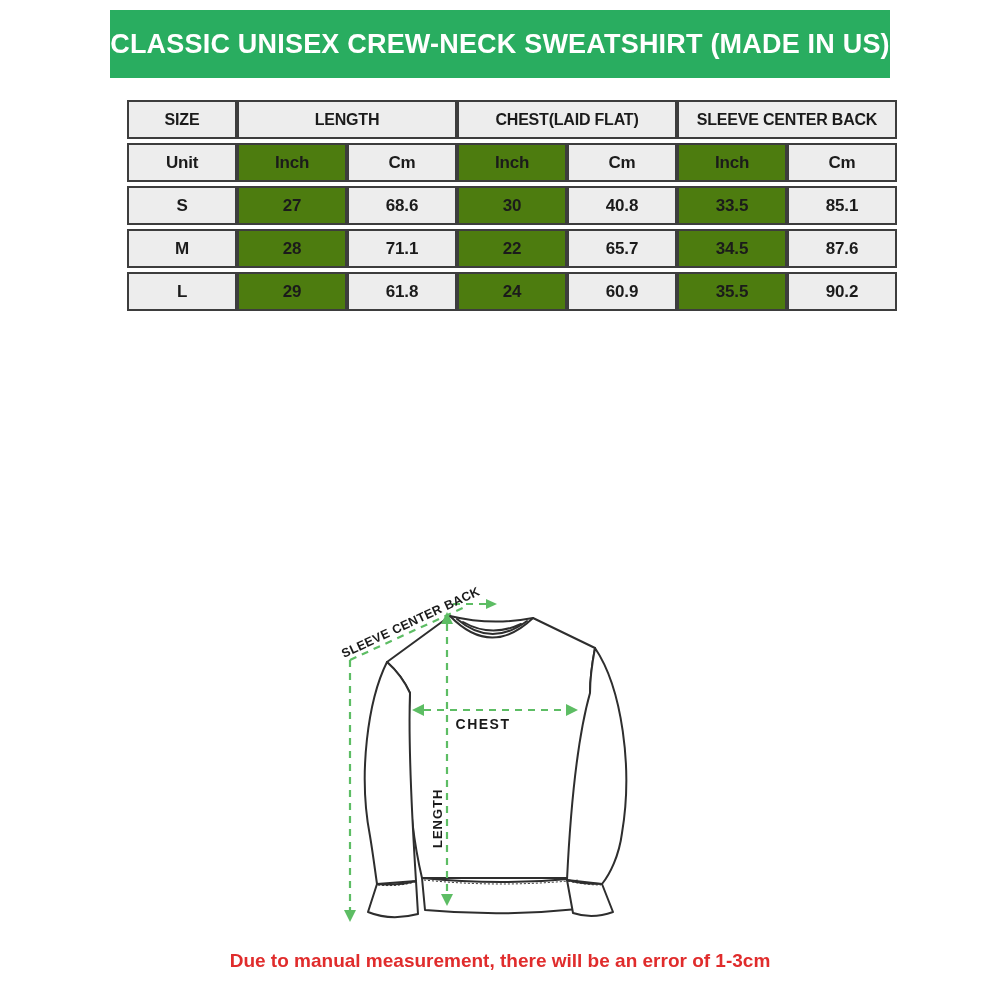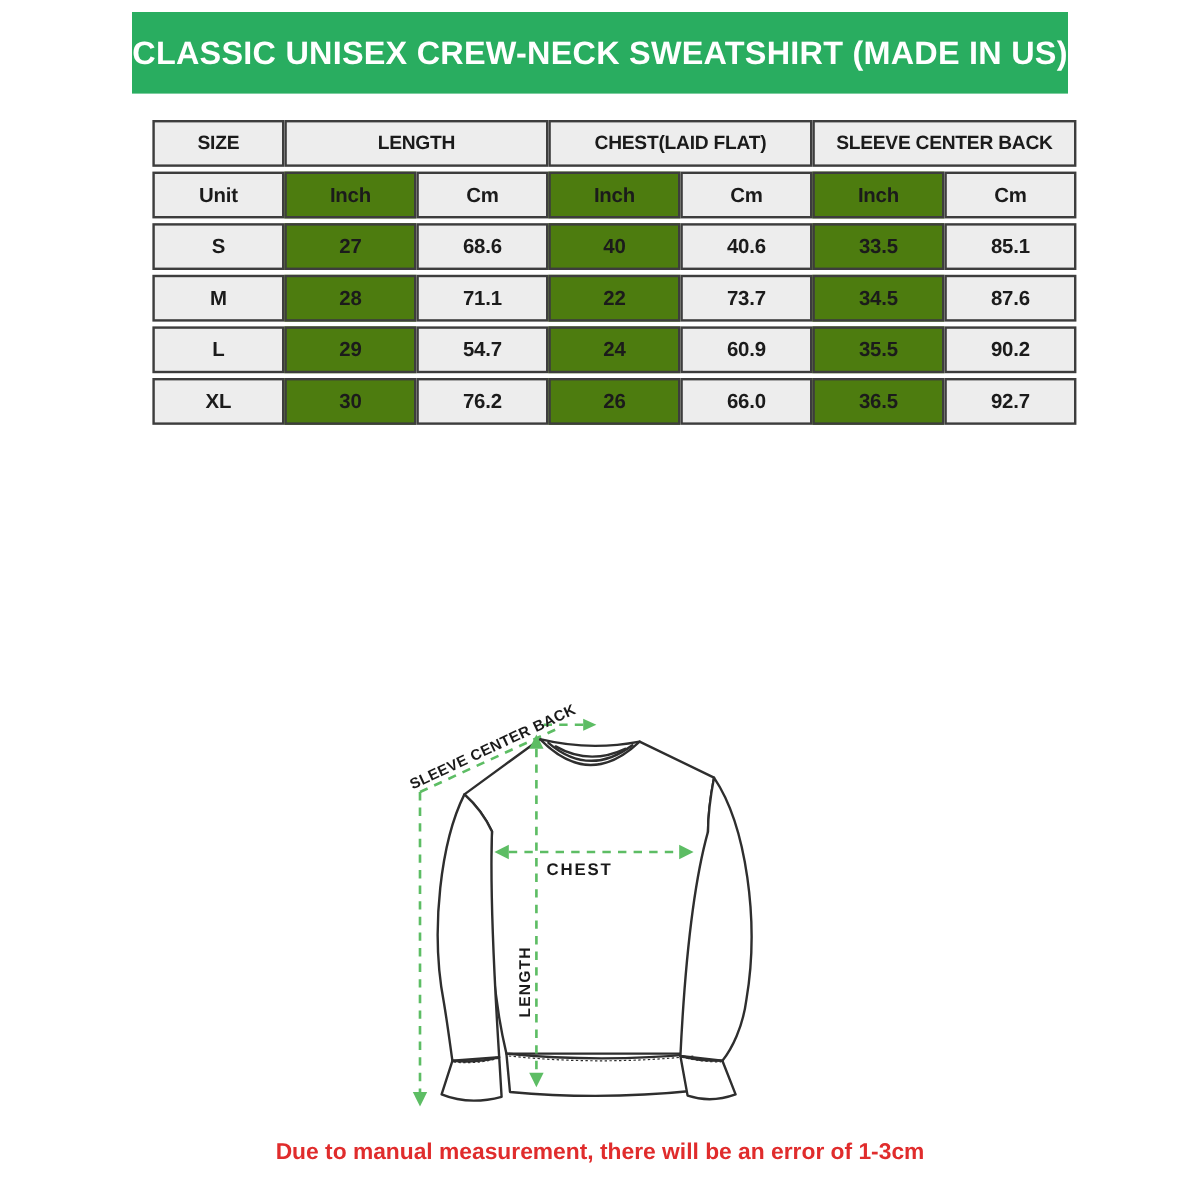--- a/index.html
+++ b/index.html
@@ -54,51 +54,42 @@
     <td class="g">Cm</td>
     <td class="w">Inch</td>
     <td class="g">Cm</td>
     <td class="w">Inch</td>
     <td class="g">Cm</td>
   </tr>
   <tr>
     <td class="g">S</td>
     <td class="w">27</td>
     <td class="g">68.6</td>
-    <td class="w">40</td>
-    <td class="g">40.6</td>
+    <td class="w">30</td>
+    <td class="g">40.8</td>
     <td class="w">33.5</td>
     <td class="g">85.1</td>
   </tr>
   <tr>
     <td class="g">M</td>
     <td class="w">28</td>
     <td class="g">71.1</td>
     <td class="w">22</td>
-    <td class="g">73.7</td>
+    <td class="g">65.7</td>
     <td class="w">34.5</td>
     <td class="g">87.6</td>
   </tr>
   <tr>
     <td class="g">L</td>
     <td class="w">29</td>
-    <td class="g">54.7</td>
+    <td class="g">61.8</td>
     <td class="w">24</td>
     <td class="g">60.9</td>
     <td class="w">35.5</td>
     <td class="g">90.2</td>
-  </tr>
-  <tr>
-    <td class="g">XL</td>
-    <td class="w">30</td>
-    <td class="g">76.2</td>
-    <td class="w">26</td>
-    <td class="g">66.0</td>
-    <td class="w">36.5</td>
-    <td class="g">92.7</td>
   </tr>
 </tbody>
   </table>
 
 <svg class="diagram" width="340" height="370" viewBox="0 0 340 370" xmlns="http://www.w3.org/2000/svg">
 
   <path class="outline" d="M57,84 C66,92 74,102 80,115 C76,180 79,245 92,300 L251,300 C264,245 266,180 260,115 C260,100 262,86 265,70 L203,40 Q161,48 120,38 Z"></path>
 
   <path class="outline" d="M92,300 Q171,308 251,300 L248,331 Q171,339 95,332 Z"></path>
 

